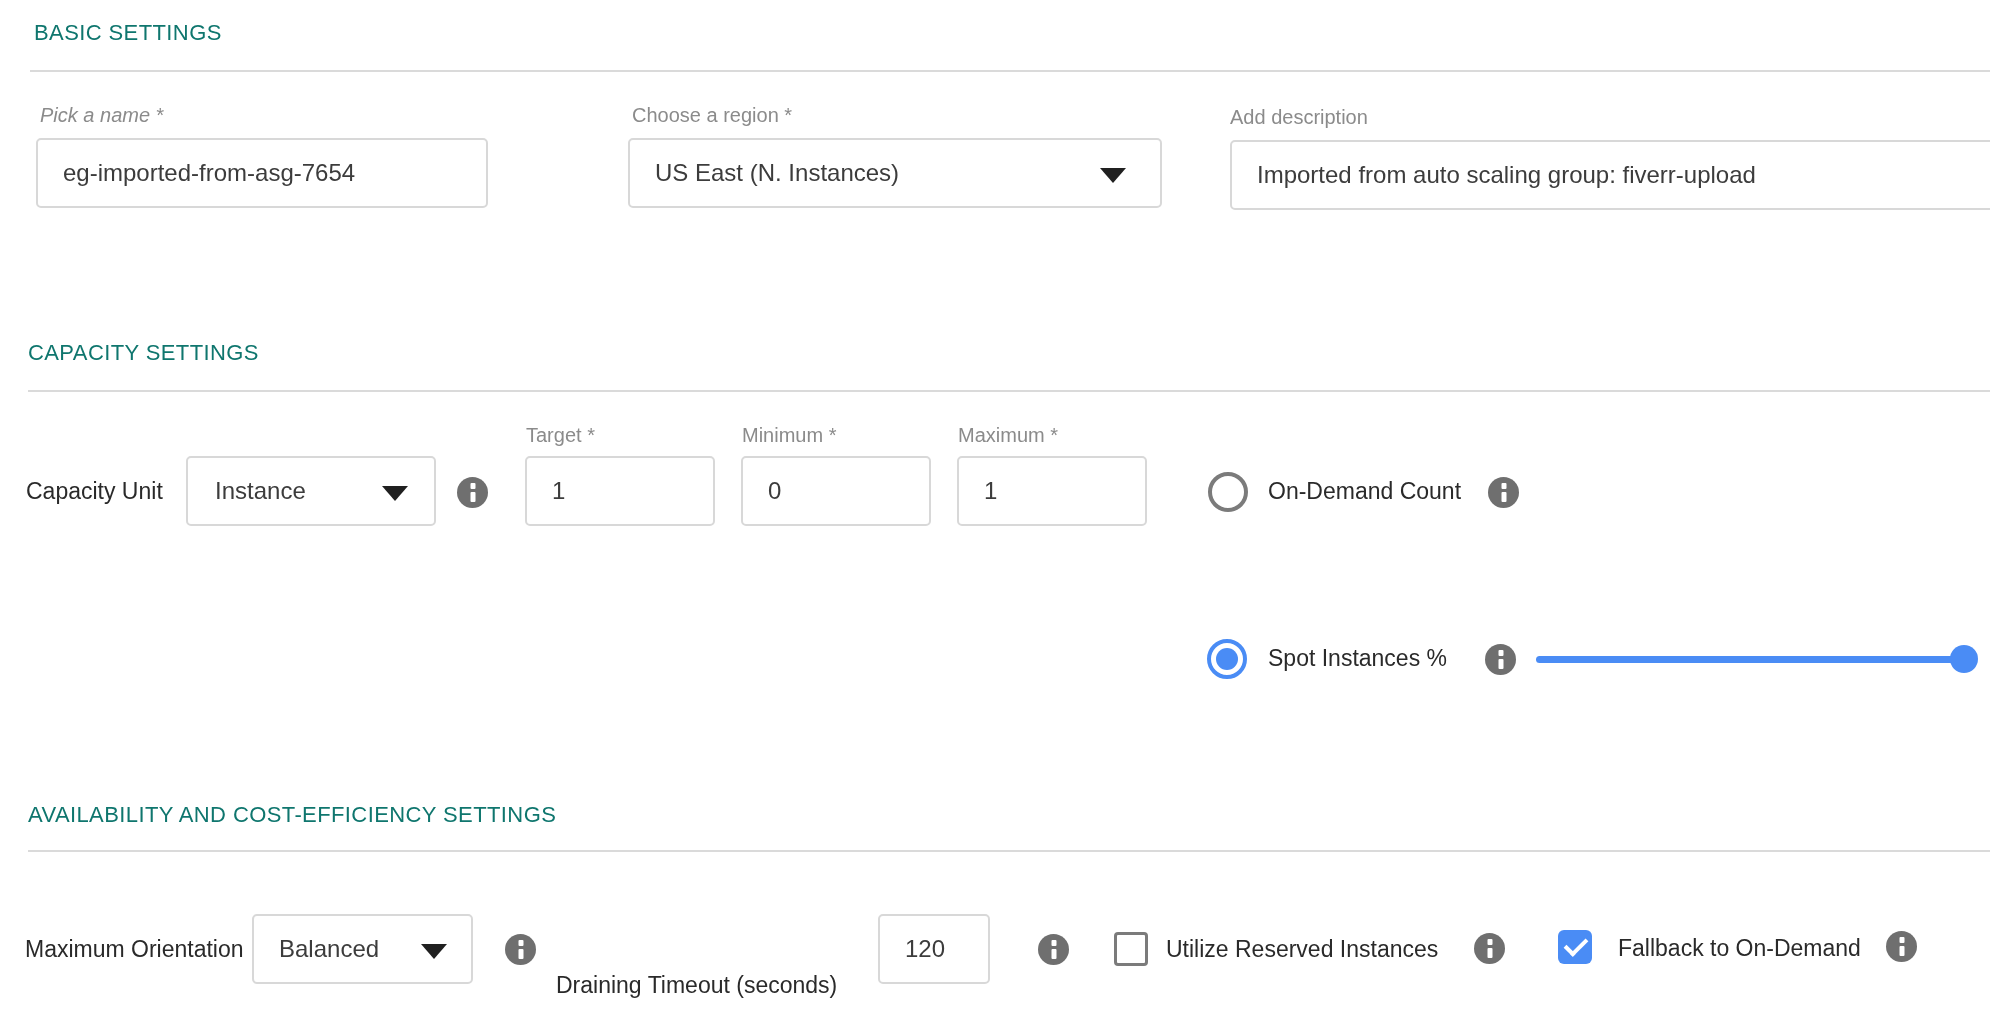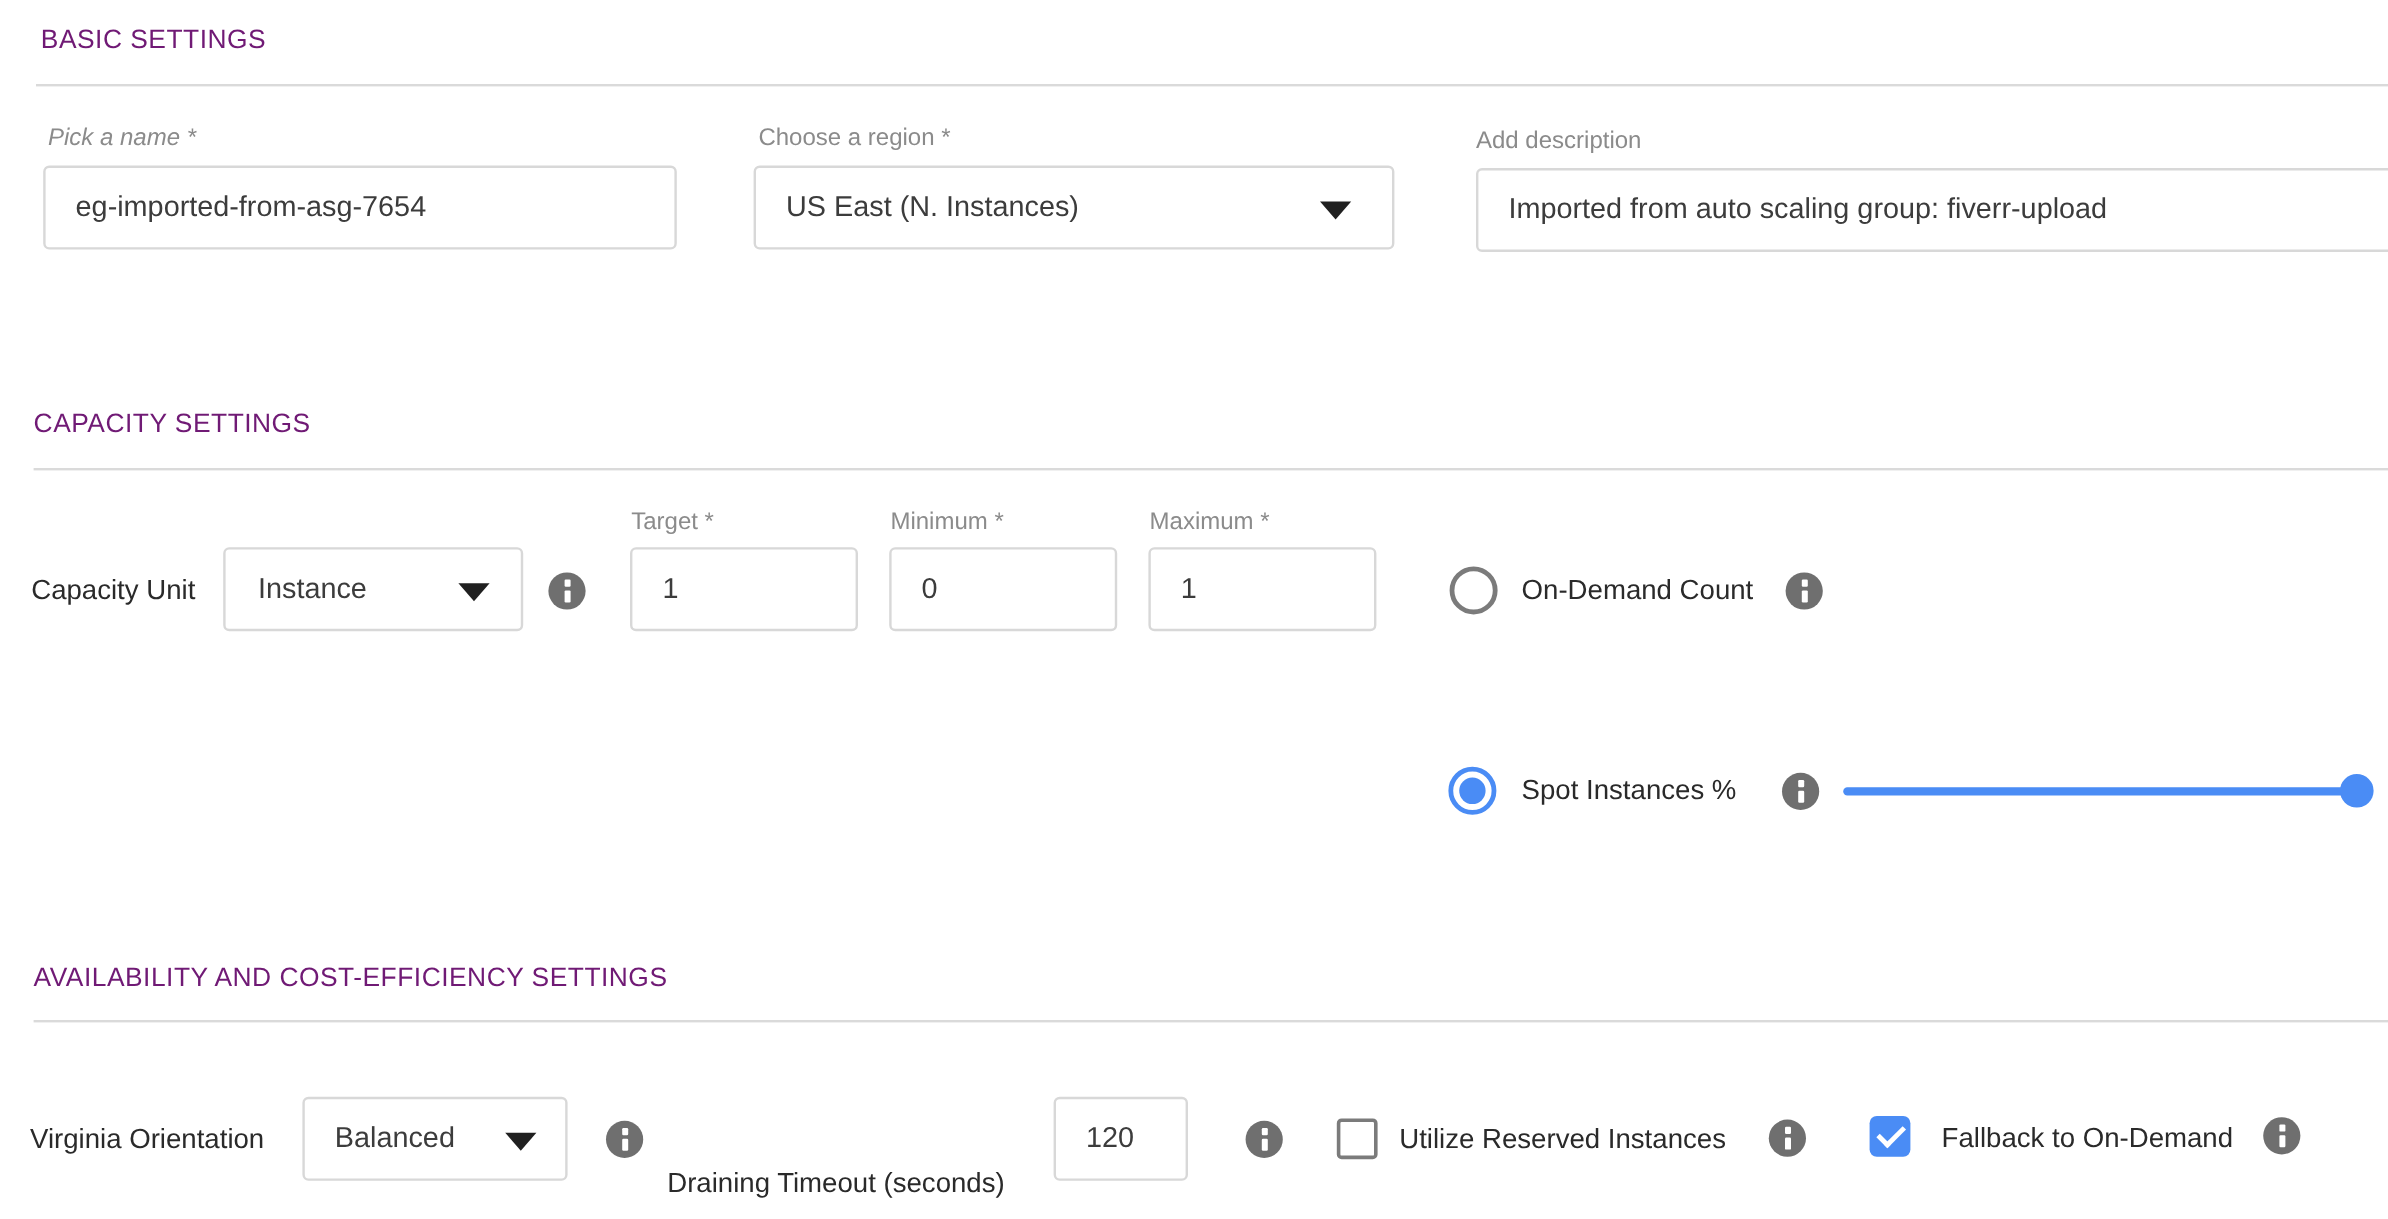--- a/index.html
+++ b/index.html
@@ -9,21 +9,21 @@
     background:#ffffff;
     font-family:"Liberation Sans", sans-serif;
     overflow:hidden;
     color:#2a2a2a;
   }
   .section-title {
     position:absolute;
     font-size:22px;
     font-weight:400;
     letter-spacing:0.4px;
-    color:#701a75;
+    color:#0f766e;
     white-space:nowrap;
   }
   .divider {
     position:absolute;
     right:0;
     height:2px;
     background:#dadada;
   }
   .flabel {
     position:absolute;
@@ -116,21 +116,21 @@
     cursor:grab;
   }
 </style>
 </head>
 <body>
 
 <div class="section-title" style="left:34px; top:20px;">BASIC SETTINGS</div>
 <div class="divider" style="left:30px; top:70px;"></div>
 
 <div class="flabel" style="left:40px; top:104px;font-style:italic;">Pick a name *</div>
-<div class="box" style="left:36px; top:138px; width:528px;">
+<div class="box" style="left:36px; top:138px; width:452px;">
   <span>eg-imported-from-asg-7654</span>
 </div>
 
 <div class="flabel" style="left:632px; top:104px;">Choose a region *</div>
 <div class="box selectbox" style="left:628px; top:138px; width:534px;">
   <span>US East (N. Instances)</span>
   <span class="tri" style="right:34px; top:28px;"></span>
 </div>
 
 <div class="flabel" style="left:1230px; top:106px;">Add description</div>
@@ -169,21 +169,21 @@
 
 <div class="radio selected" style="left:1207px; top:639px;"></div>
 <div class="inline-label" style="left:1268px; top:645px;">Spot Instances %</div>
 <div class="info" style="left:1485px; top:644px;"></div>
 <div class="slider-track" style="left:1536px; top:656px; width:436px;"></div>
 <div class="slider-thumb" style="left:1950px; top:645px;"></div>
 
 <div class="section-title" style="left:28px; top:802px;">AVAILABILITY AND COST-EFFICIENCY SETTINGS</div>
 <div class="divider" style="left:28px; top:850px;"></div>
 
-<div class="inline-label" style="left:25px; top:936px;">Virginia Orientation</div>
+<div class="inline-label" style="left:25px; top:936px;">Maximum Orientation</div>
 <div class="box selectbox" style="left:252px; top:914px; width:221px;">
   <span>Balanced</span>
   <span class="tri" style="right:24px; top:28px;"></span>
 </div>
 <div class="info" style="left:505px; top:934px;"></div>
 
 <div class="inline-label" style="left:556px; top:972px;">Draining Timeout (seconds)</div>
 <div class="box" style="left:878px; top:914px; width:112px;">
   <span>120</span>
 </div>

